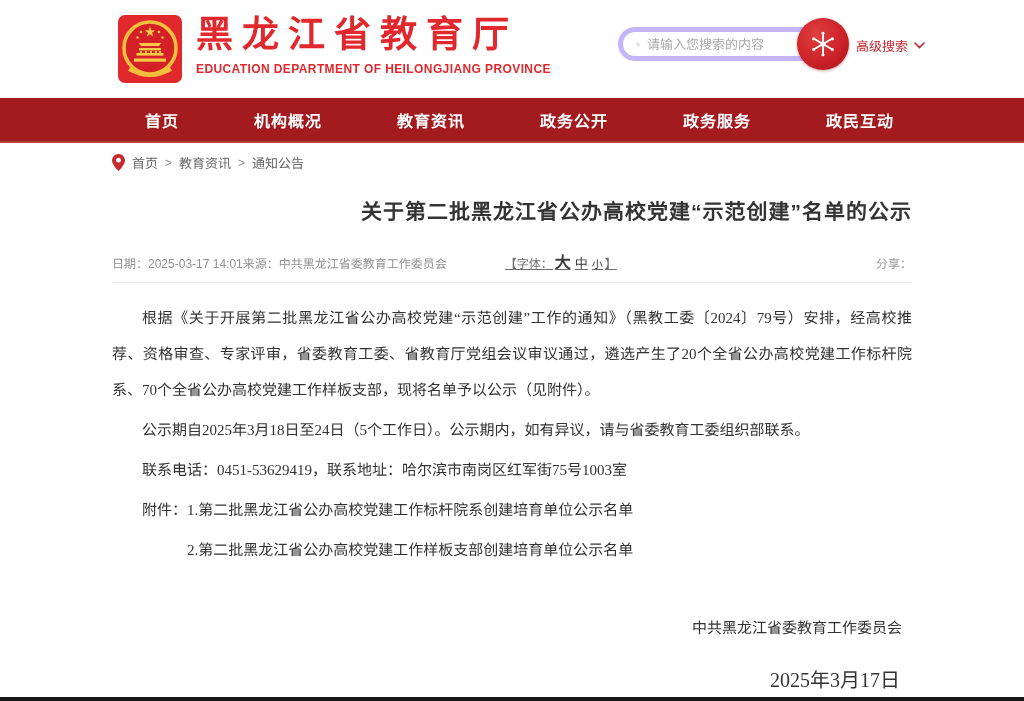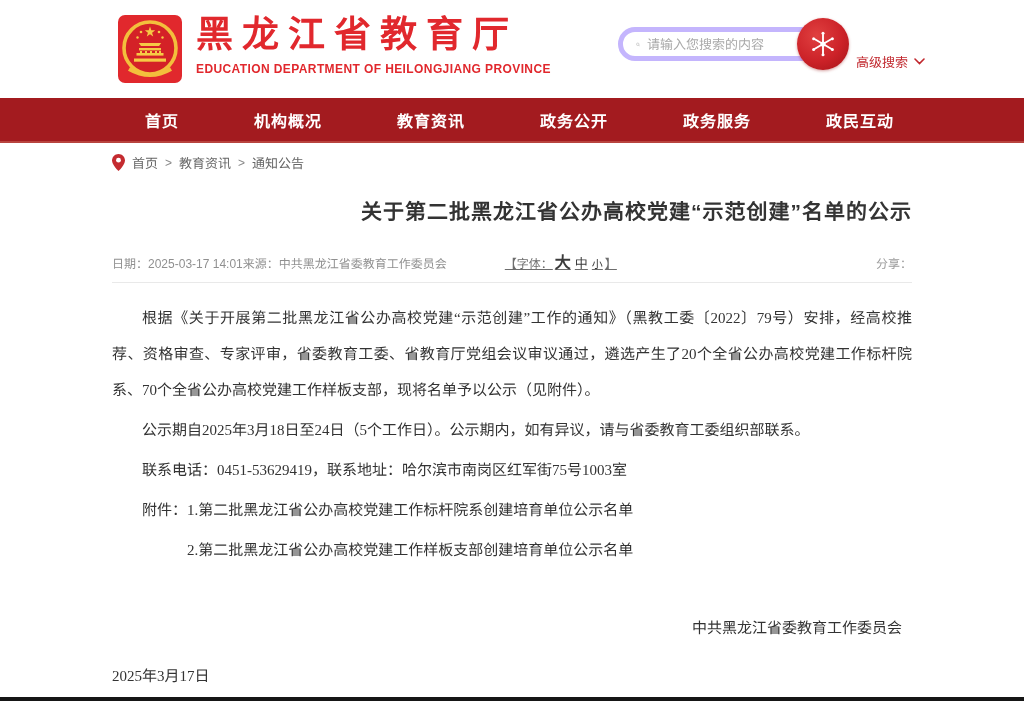--- a/index.html
+++ b/index.html
@@ -21,21 +21,21 @@
                  display:flex; align-items:center; padding:0 44px 0 13px; }
   .search-pill input { border:none; outline:none; width:140px; font-size:13px; color:#333;
                        margin-left:7px; font-family:"Liberation Sans", sans-serif; }
   .search-pill input::placeholder { color:#a9a9a9; }
   .search-btn { position:absolute; left:797px; top:18px; width:52px; height:52px;
                 border-radius:50%; border:none; cursor:pointer;
                 background:radial-gradient(circle at 38% 34%, #e04040 0%, #cc2228 55%, #a31318 100%);
                 box-shadow:0 1px 3px rgba(150,20,20,.4);
                 display:flex; align-items:center; justify-content:center; }
   .adv-search { position:absolute; left:856px; top:36px; display:flex; align-items:center;
-                gap:6px; font-size:13px; color:#c1272d; text-decoration:none; cursor:pointer;margin-top:16px; }
+                gap:6px; font-size:13px; color:#c1272d; text-decoration:none; cursor:pointer; }
 
   
   .nav { position:absolute; top:98px; left:0; width:1024px; height:45px;
          background:#a31b1f; border-bottom:2px solid #b8443f;
          display:flex; align-items:center; padding:0 130px 0 145px;
          justify-content:space-between; }
   .nav a { color:#ffffff; font-size:16px; font-weight:bold; text-decoration:none;
            letter-spacing:1px; cursor:pointer; }
 
   
@@ -59,22 +59,22 @@
   .m-share { margin-left:auto; color:#9b9b9b; }
   .divider { border-bottom:1px solid #e9e9e9; margin-top:9px; }
 
   .body-text { margin-top:17px; font-family:"Liberation Serif", serif; font-size:15px;
                color:#333; line-height:36px; text-align:justify; }
   .body-text p { text-indent:2em; margin-bottom:4px; }
   .body-text p.deep { text-indent:5em; }
 
   .signature { margin-top:48px; text-align:right; padding-right:10px;
                font-family:"Liberation Serif", serif; font-size:15px; color:#333; }
-  .sign-date { margin-top:27px; text-align:left; padding-right:12px;
-               font-family:"Liberation Serif", serif; font-size:15px; color:#333; }
+  .sign-date { margin-top:27px; text-align:right; padding-right:12px;
+               font-family:"Liberation Serif", serif; font-size:20px; color:#333; }
 
   .bottom-bar { position:absolute; left:0; bottom:0; width:1024px; height:4px; background:#161616; }
 </style>
 </head>
 <body>
 
 <div class="page">
 
   <header class="header">
     <div class="logo">
@@ -168,21 +168,21 @@
     <div class="meta">
       <span class="m-date"><span>日期：</span><span>2025-03-17 14:01</span></span>
       <span class="m-source"><span>来源：</span><span>中共黑龙江省委教育工作委员会</span></span>
       <span class="font-controls"><span>【字体：</span><a class="fs-big">大</a><a class="fs-mid">中</a><a class="fs-small">小</a><span>】</span></span>
       <span class="m-share">分享：</span>
     </div>
 
     <div class="divider"></div>
 
     <div class="body-text">
-      <p>根据《关于开展第二批黑龙江省公办高校党建“示范创建”工作的通知》（黑教工委〔2022〕79号）安排，经高校推荐、资格审查、专家评审，省委教育工委、省教育厅党组会议审议通过，遴选产生了20个全省公办高校党建工作标杆院系、70个全省公办高校党建工作样板支部，现将名单予以公示（见附件）。</p>
+      <p>根据《关于开展第二批黑龙江省公办高校党建“示范创建”工作的通知》（黑教工委〔2024〕79号）安排，经高校推荐、资格审查、专家评审，省委教育工委、省教育厅党组会议审议通过，遴选产生了20个全省公办高校党建工作标杆院系、70个全省公办高校党建工作样板支部，现将名单予以公示（见附件）。</p>
       <p>公示期自2025年3月18日至24日（5个工作日）。公示期内，如有异议，请与省委教育工委组织部联系。</p>
       <p>联系电话：0451-53629419，联系地址：哈尔滨市南岗区红军街75号1003室</p>
       <p>附件：1.第二批黑龙江省公办高校党建工作标杆院系创建培育单位公示名单</p>
       <p class="deep">2.第二批黑龙江省公办高校党建工作样板支部创建培育单位公示名单</p>
     </div>
 
     <div class="signature">中共黑龙江省委教育工作委员会</div>
     <div class="sign-date">2025年3月17日</div>
   </main>
 

